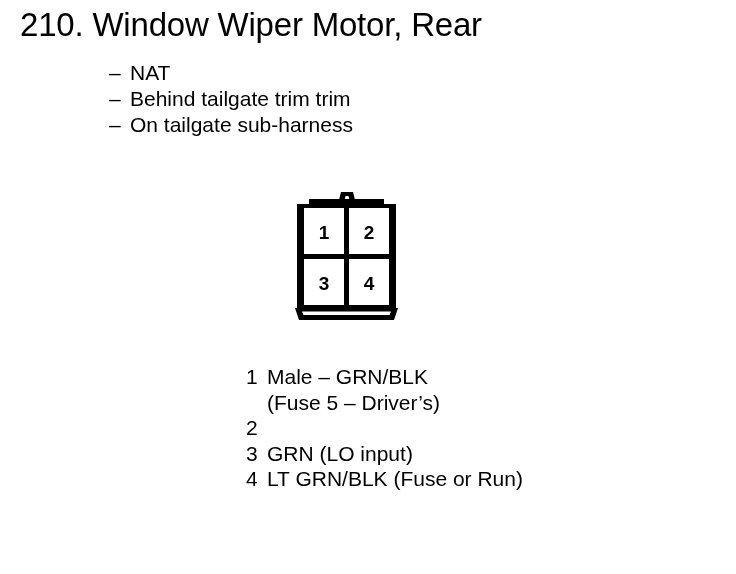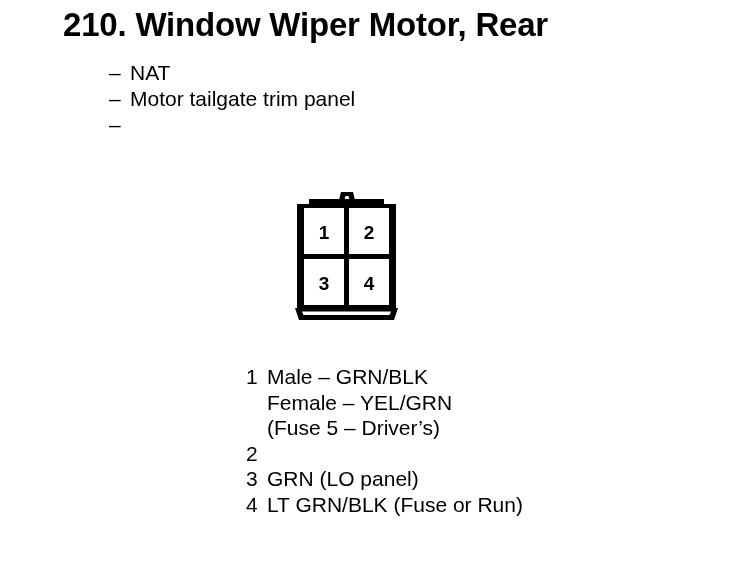--- a/index.html
+++ b/index.html
@@ -15,24 +15,23 @@
     overflow: hidden;
     position: relative;
   }
 
   
   #page-title {
     position: absolute;
     left: 20px;
     top: 6px;
     font-size: 33px;
-    font-weight: bold;
+    font-weight: normal;
     letter-spacing: -0.2px;
     white-space: nowrap;
-    margin-left: 43px;
   }
 
   
   #notes-list {
     position: absolute;
     left: 109px;
     top: 60px;
     font-size: 21px;
     line-height: 26px;
   }
@@ -96,24 +95,25 @@
 
 <div id="page-title">210. Window Wiper Motor, Rear</div>
 
 <div id="notes-list">
   <div class="note-row">
     <span class="note-dash">–</span>
     <span>NAT</span>
   </div>
   <div class="note-row">
     <span class="note-dash">–</span>
-    <span>Motor tailgate trim panel</span>
+    <span>Behind tailgate trim trim</span>
   </div>
   <div class="note-row">
     <span class="note-dash">–</span>
+    <span>On tailgate sub-harness</span>
   </div>
 </div>
 
 <div id="connector-figure">
   <svg width="136" height="140" viewBox="0 0 136 140" xmlns="http://www.w3.org/2000/svg">
 
     <path d="M 50 22 L 53 10 L 65 10 L 68 22 Z" fill="#000000"></path>
     <path d="M 56 20 L 57.5 14 L 60.5 14 L 62 20 Z" fill="#ffffff"></path>
 
     <path d="M 9 22
@@ -138,33 +138,32 @@
     <text class="pin-number-text" x="81" y="101">4</text>
   </svg>
 </div>
 
 <div id="pin-legend">
 
   <div class="legend-entry">
     <span class="legend-pin">1</span>
     <span class="legend-lines">
       <span class="legend-line">Male – GRN/BLK</span>
-      <span class="legend-line">Female – YEL/GRN</span>
       <span class="legend-line">(Fuse 5 – Driver’s)</span>
     </span>
   </div>
 
   <div class="legend-entry">
     <span class="legend-pin">2</span>
   </div>
 
   <div class="legend-entry">
     <span class="legend-pin">3</span>
     <span class="legend-lines">
-      <span class="legend-line">GRN (LO panel)</span>
+      <span class="legend-line">GRN (LO input)</span>
     </span>
   </div>
 
   <div class="legend-entry">
     <span class="legend-pin">4</span>
     <span class="legend-lines">
       <span class="legend-line">LT GRN/BLK (Fuse or Run)</span>
     </span>
   </div>
 

